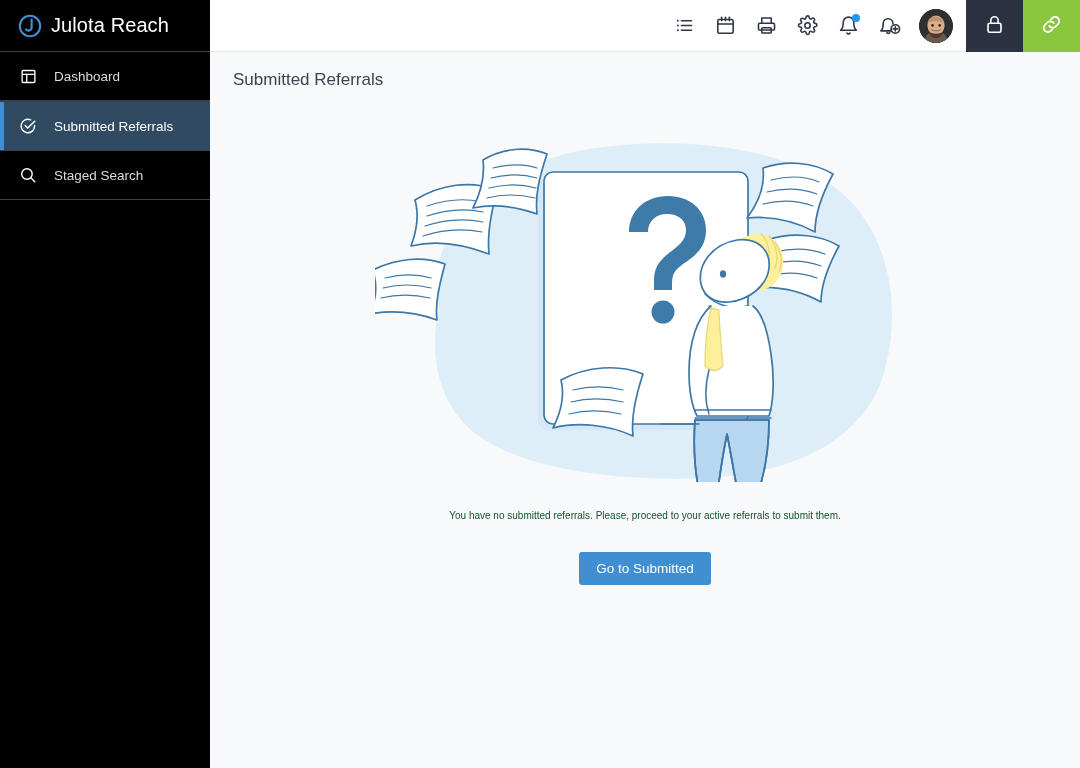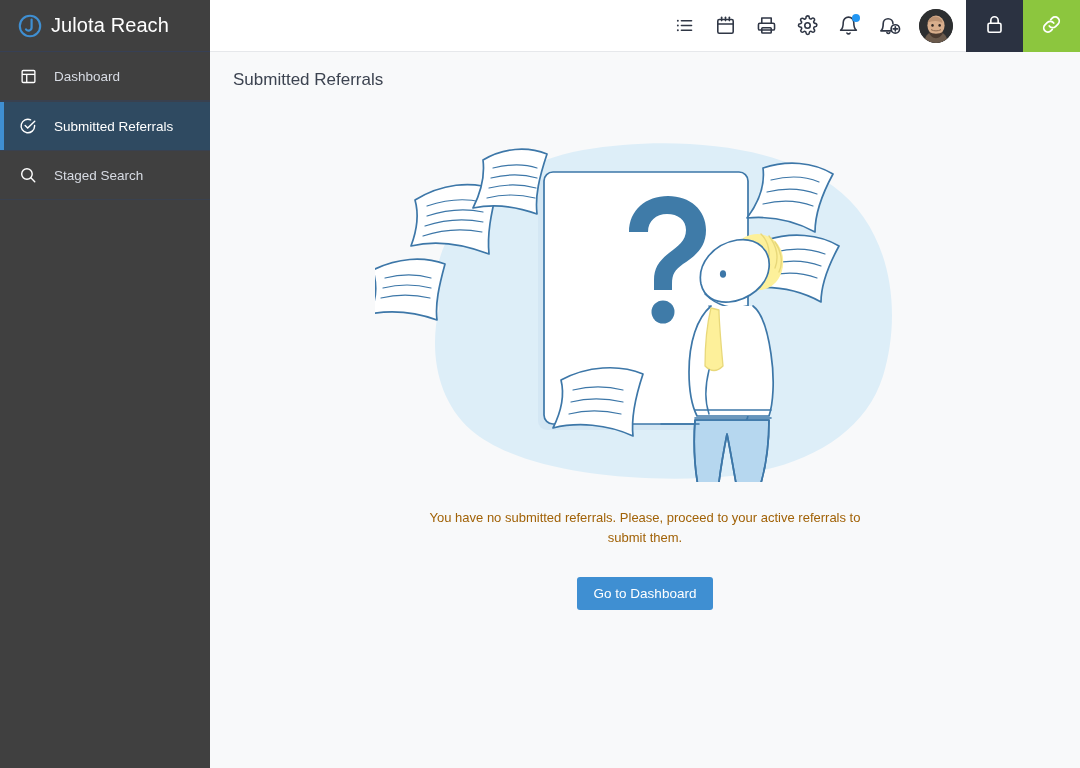--- a/index.html
+++ b/index.html
@@ -7,21 +7,21 @@
     width: 1080px; height: 768px;
     font-family: "Liberation Sans", sans-serif;
     overflow: hidden;
     background: #f8f9fa;
   }
   .app { display: flex; width: 1080px; height: 768px; }
 
   
   .sidebar {
     width: 210px; min-width: 210px; height: 768px;
-    background: #404040;
+    background: #000000;
     display: flex; flex-direction: column;
   }
   .brand {
     height: 52px; display: flex; align-items: center;
     padding-left: 18px; gap: 9px;
     border-bottom: 1px solid #374055;
   }
   .brand-logo { width: 24px; height: 24px; display: block; }
   .brand-name {
     color: #ffffff; font-size: 20px; letter-spacing: .1px;
@@ -92,21 +92,21 @@
   }
   .page-title { font-size: 17px; color: #3c4350; font-weight: 400; }
 
   .content {
     flex: 1; display: flex; flex-direction: column;
     align-items: center; padding-top: 14px;
   }
   .illus { width: 540px; height: 360px; display: block; }
   .empty-msg {
     width: 440px; text-align: center; margin-top: 26px;
-    font-size: 13px; color: #a16207; line-height: 1.52;
+    font-size: 10px; color: #14532d; line-height: 1.52;
   }
   .cta-wrap { margin-top: 29px; }
   .cta-btn {
     background: #3f8fd2; color: #ffffff; border: 0;
     font-family: "Liberation Sans", sans-serif;
     font-size: 13.5px; padding: 9px 17px; border-radius: 3px;
     cursor: pointer;
   }
 </style>
 </head>
@@ -365,17 +365,17 @@
                    C279 146 284 139 294 131 C303 124 311 119 311 108
                    C311 98 303 92 292 92 C281 92 273 99 273 110 Z"></path>
           <circle cx="288" cy="190" r="11.5"></circle>
         </g>
       </svg>
       </span>
 
       <p class="empty-msg">You have no submitted referrals. Please, proceed to your active referrals to submit them.</p>
 
       <div class="cta-wrap">
-        <button class="cta-btn">Go to Dashboard</button>
+        <button class="cta-btn">Go to Submitted</button>
       </div>
     </div>
   </div>
 </div>
 
 </body></html>

